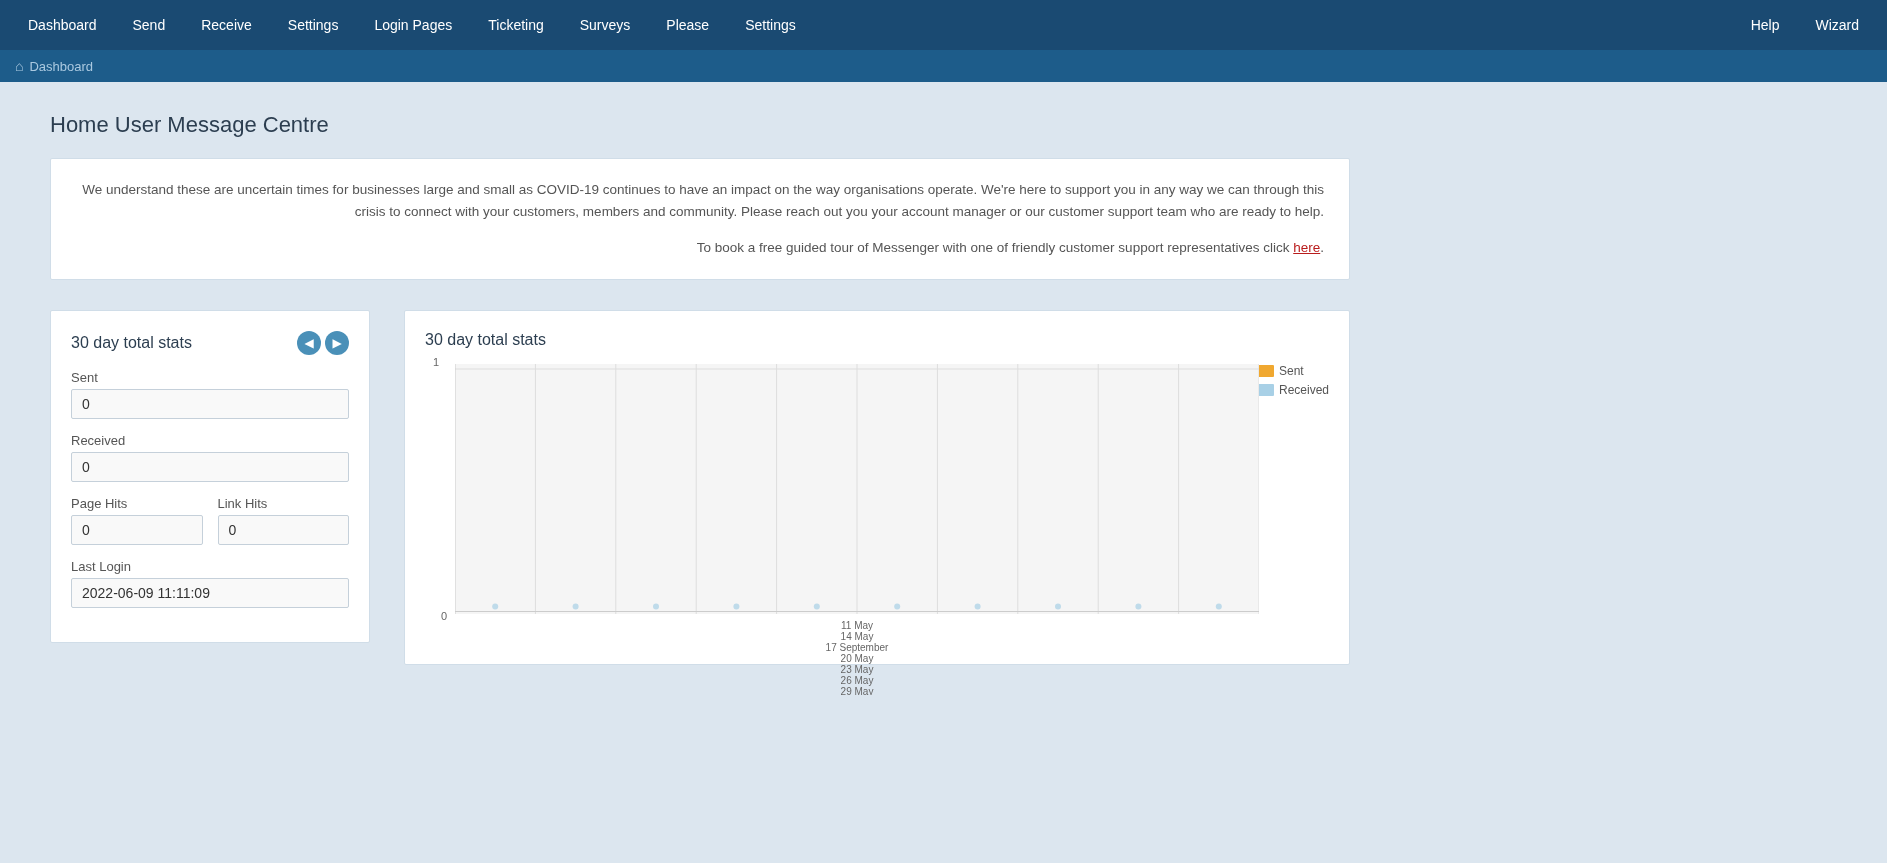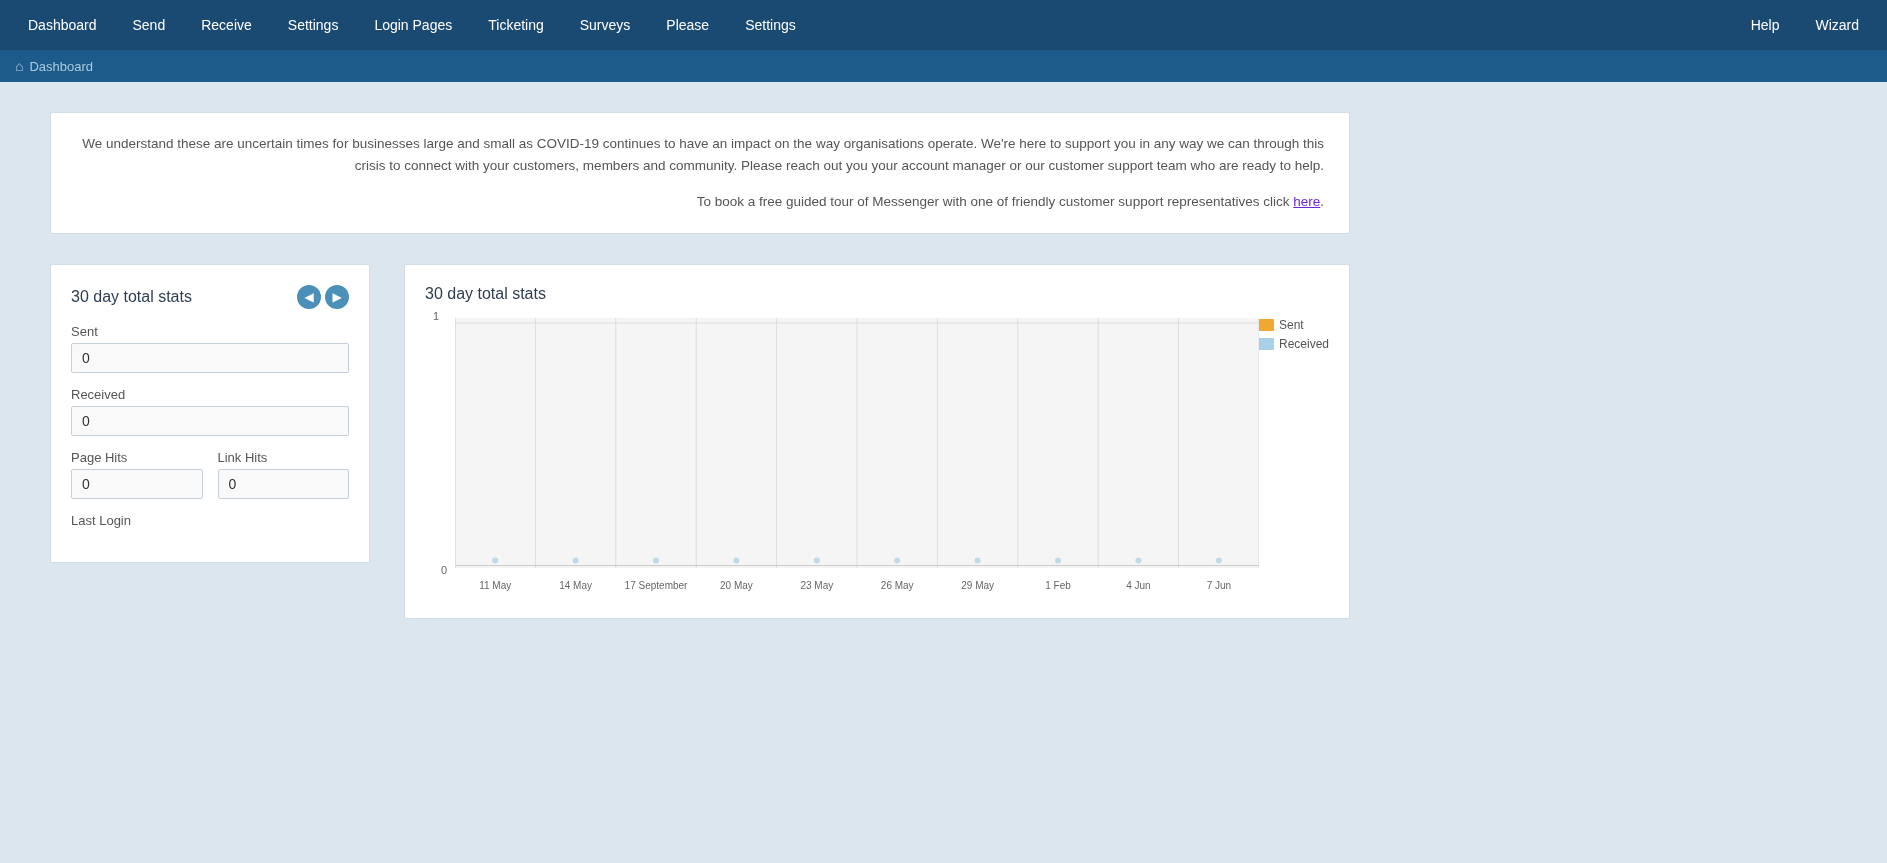--- a/index.html
+++ b/index.html
@@ -76,21 +76,21 @@
     }
     .message-card p {
       color: #555;
       font-size: 13.5px;
       line-height: 1.6;
       margin-bottom: 15px;
       text-align: right;
     }
     .message-card p:last-child { margin-bottom: 0; }
     .message-card a {
-      color: #6d28d9;
+      color: #b91c1c;
     }
 
     
     .stats-row {
       display: flex;
       gap: 34px;
       align-items: flex-start;
     }
 
     
@@ -237,20 +237,21 @@
   </div>
 </nav>
 
 <div class="breadcrumb-bar">
   <span class="home-icon">⌂</span>
   <a href="#">Dashboard</a>
 </div>
 
 <div class="main-content">
 
+  <h1 class="page-title">Home User Message Centre</h1>
 
   <div class="message-card">
     <p>We understand these are uncertain times for businesses large and small as COVID-19 continues to have an impact on the way organisations operate. We're here to support you in any way we can through this crisis to connect with your customers, members and community. Please reach out you your account manager or our customer support team who are ready to help.</p>
     <p>
       <span>To book a free guided tour of Messenger with one of friendly customer support representatives click </span><a href="#">here</a><span>.</span>
     </p>
   </div>
 
   <div class="stats-row">
 
@@ -283,20 +284,21 @@
           <input class="stat-input" type="text" readonly="" value="0" style="">
         </div>
         <div class="stat-field">
           <div class="stat-label">Link Hits</div>
           <input class="stat-input" type="text" readonly="" value="0" style="">
         </div>
       </div>
 
       <div class="stat-field">
         <div class="stat-label">Last Login</div>
+        <input class="stat-input" type="text" readonly="" value="2022-06-09 11:11:09" style="">
       </div>
     </div>
 
     <div class="chart-panel">
       <div class="chart-title">30 day total stats</div>
 
       <div class="chart-container">
 
         <div class="chart-legend">
           <div class="legend-item">
@@ -340,21 +342,21 @@
             <circle cx="35%" cy="97%" r="3" fill="#a8d0e6" opacity="0.7"></circle>
             <circle cx="45%" cy="97%" r="3" fill="#a8d0e6" opacity="0.7"></circle>
             <circle cx="55%" cy="97%" r="3" fill="#a8d0e6" opacity="0.7"></circle>
             <circle cx="65%" cy="97%" r="3" fill="#a8d0e6" opacity="0.7"></circle>
             <circle cx="75%" cy="97%" r="3" fill="#a8d0e6" opacity="0.7"></circle>
             <circle cx="85%" cy="97%" r="3" fill="#a8d0e6" opacity="0.7"></circle>
             <circle cx="95%" cy="97%" r="3" fill="#a8d0e6" opacity="0.7"></circle>
           </svg>
         </div>
 
-        <div style="display:flex; margin-left:30px; width:calc(100% - 100px); margin-top:12px;">
+        <div style="display:flex; margin-left:30px; width:calc(100% - 100px); margin-top:6px;flex-direction:column;">
           <span class="x-label">11 May</span>
           <span class="x-label">14 May</span>
           <span class="x-label">17 September</span>
           <span class="x-label">20 May</span>
           <span class="x-label">23 May</span>
           <span class="x-label">26 May</span>
           <span class="x-label">29 May</span>
           <span class="x-label">1 Feb</span>
           <span class="x-label">4 Jun</span>
           <span class="x-label">7 Jun</span>

